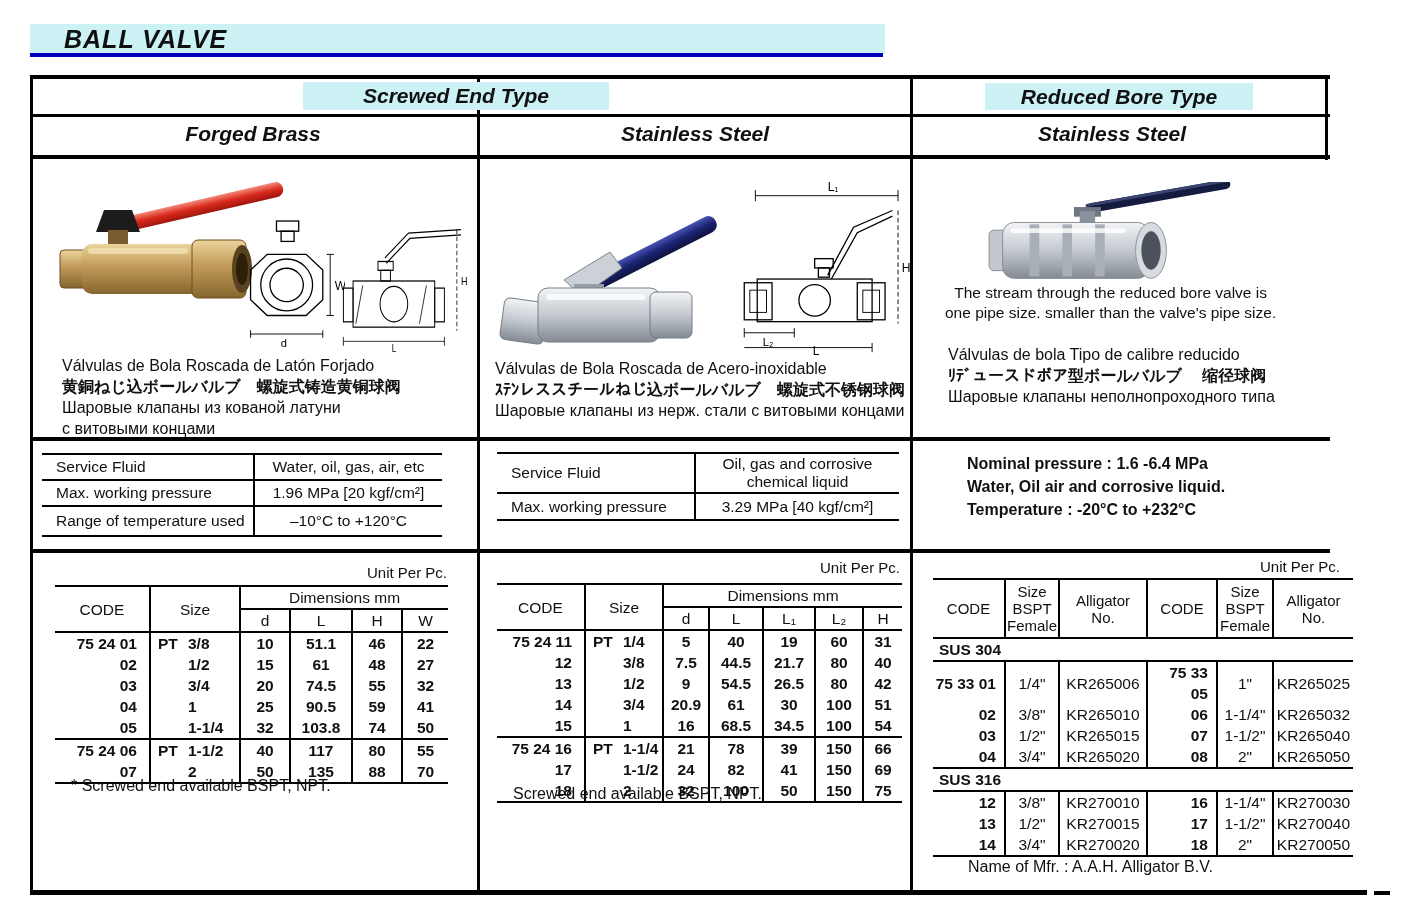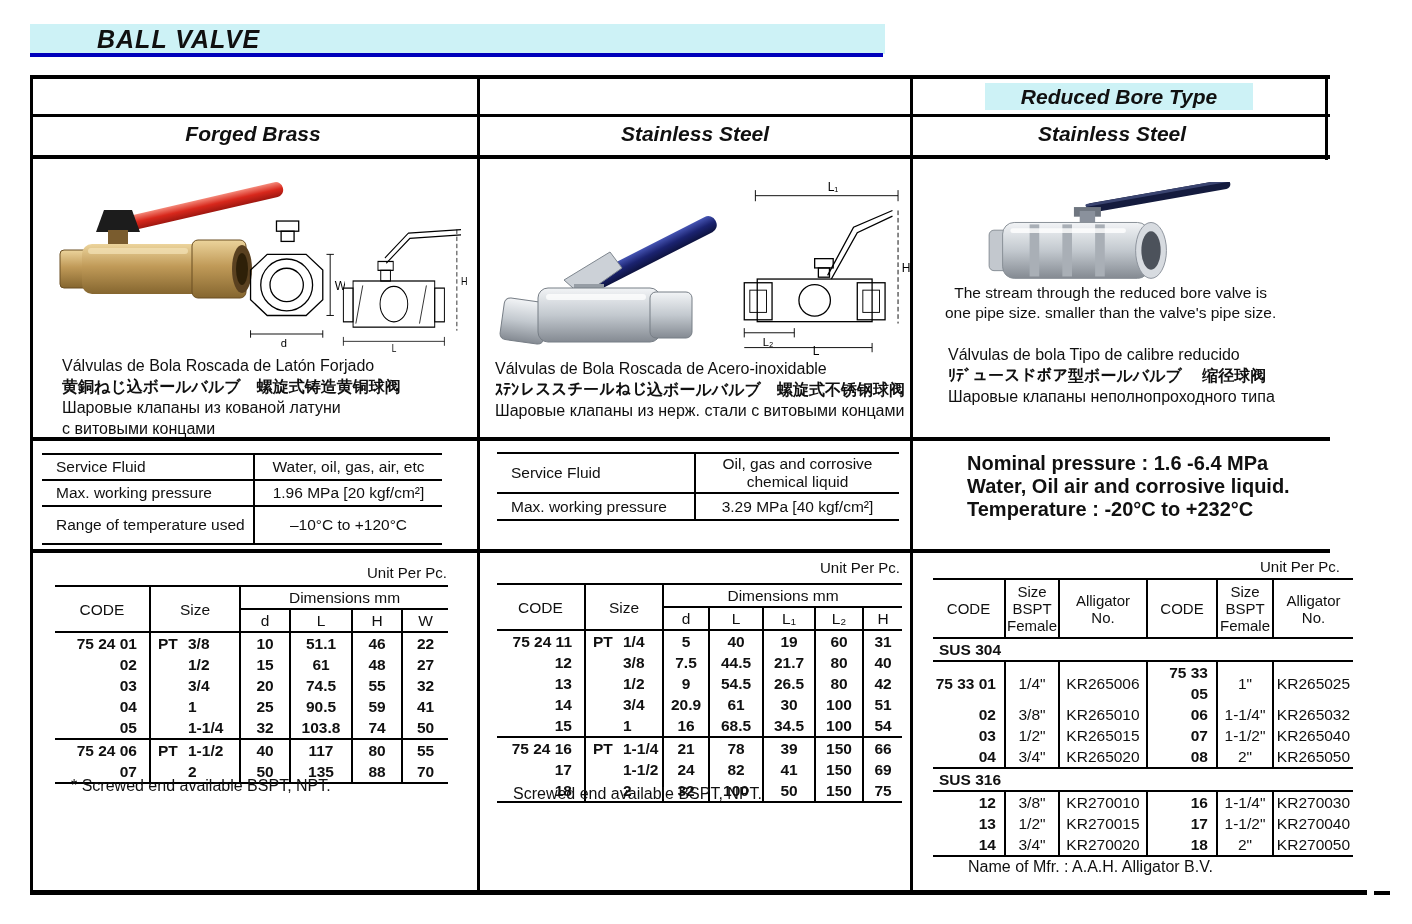--- a/index.html
+++ b/index.html
@@ -8,21 +8,21 @@
   .abs{position:absolute;}
   .rule{position:absolute;background:#000;}
   .hl{background:#cdf2f6;}
   .title-text{font-size:25px;font-weight:700;font-style:italic;letter-spacing:1px;}
   .type-head{font-size:21px;font-weight:700;font-style:italic;text-align:center;}
   .mat-head{font-size:21px;font-weight:700;font-style:italic;text-align:center;}
   .desc{font-size:16px;line-height:21px;white-space:nowrap;}
   .desc div{height:21px;}
   .unit{font-size:15px;font-weight:400;text-align:right;}
   .foot{font-size:16px;font-weight:400;white-space:nowrap;margin-left:16px;}
-  .ptext{font-size:20px;font-weight:700;line-height:23px;white-space:nowrap;}
+  .ptext{font-size:16px;font-weight:700;line-height:23px;white-space:nowrap;}
   .itext{font-size:15.5px;line-height:20px;white-space:nowrap;text-align:center;}
 
   
   .spectab{border-collapse:collapse;table-layout:fixed;border-top:2px solid #000;border-bottom:2px solid #000;}
   .spectab td{font-size:15.5px;vertical-align:middle;}
   .spectab tr + tr td{border-top:2px solid #000;}
   .spectab td.sl{text-align:left;padding-left:14px;}
   .spectab td.sv{border-left:2px solid #000;text-align:center;line-height:18px;}
 
   
@@ -53,37 +53,38 @@
   svg text{font-family:"Liberation Sans","DejaVu Sans",sans-serif;}
   .ln{stroke:#000;stroke-width:1.4;fill:none;}
   .lnt{stroke:#000;stroke-width:1;fill:none;}
 </style>
 </head>
 <body>
 
 <div class="page">
 
   <div class="abs hl" style="left:30px;top:24px;width:855px;height:30px;"></div>
-  <div class="abs title-text" style="left:64px;top:25px;margin-left:33px;">BALL VALVE</div>
+  <div class="abs title-text" style="left:64px;top:25px;">BALL VALVE</div>
   <div class="rule" style="left:30px;top:53px;width:853px;height:4px;background:#0000bb;"></div>
 
   <div class="rule" style="left:30px;top:75px;width:1300px;height:4px;"></div>
   <div class="rule" style="left:30px;top:75px;width:3px;height:820px;"></div>
   <div class="rule" style="left:1325px;top:75px;width:3px;height:85px;"></div>
   <div class="rule" style="left:30px;top:890px;width:1337px;height:5px;"></div>
   <div class="rule" style="left:1374px;top:891px;width:16px;height:4px;"></div>
 
   <div class="rule" style="left:477px;top:75px;width:3px;height:815px;"></div>
   <div class="rule" style="left:910px;top:75px;width:3px;height:815px;"></div>
 
   <div class="rule" style="left:30px;top:114px;width:1300px;height:3px;"></div>
   <div class="rule" style="left:30px;top:155px;width:1300px;height:4px;"></div>
   <div class="rule" style="left:30px;top:437px;width:1300px;height:4px;"></div>
   <div class="rule" style="left:30px;top:549px;width:1300px;height:4px;"></div>
 
+  <div class="abs hl type-head" style="left:303px;top:82px;width:306px;height:28px;line-height:28px;">Screwed End Type</div>
   <div class="abs hl type-head" style="left:985px;top:83px;width:268px;height:27px;line-height:27px;">Reduced Bore Type</div>
 
   <div class="abs mat-head" style="left:103px;top:122px;width:300px;">Forged Brass</div>
   <div class="abs mat-head" style="left:545px;top:122px;width:300px;">Stainless Steel</div>
   <div class="abs mat-head" style="left:962px;top:122px;width:300px;">Stainless Steel</div>
 
   <svg class="abs" style="left:52px;top:168px;" width="260" height="145" viewBox="0 0 260 145">
     <defs>
       <linearGradient id="gb" x1="0" y1="0" x2="0" y2="1">
         <stop offset="0" stop-color="#ecd49c"></stop>
@@ -158,21 +159,21 @@
       </colgroup>
     <tbody id="spec-brass">
         <tr style="height:26px">
           <td class="sl">Service Fluid</td>
           <td class="sv">Water, oil, gas, air, etc</td>
         </tr>
         <tr style="height:26px">
           <td class="sl">Max. working pressure</td>
           <td class="sv">1.96 MPa [20 kgf/cm²]</td>
         </tr>
-        <tr style="height:38px">
+        <tr style="height:30px">
           <td class="sl">Range of temperature used</td>
           <td class="sv">–10°C to +120°C</td>
         </tr>
       </tbody>
   </table>
 
   <div class="abs unit" style="left:330px;top:564px;width:117px;">Unit Per Pc.</div>
 
   <table class="dimtab abs" style="left:55px;top:585px;width:393px;">
     <colgroup>

